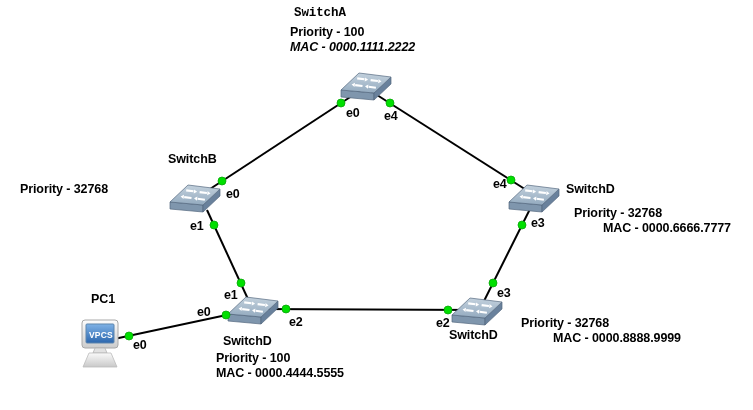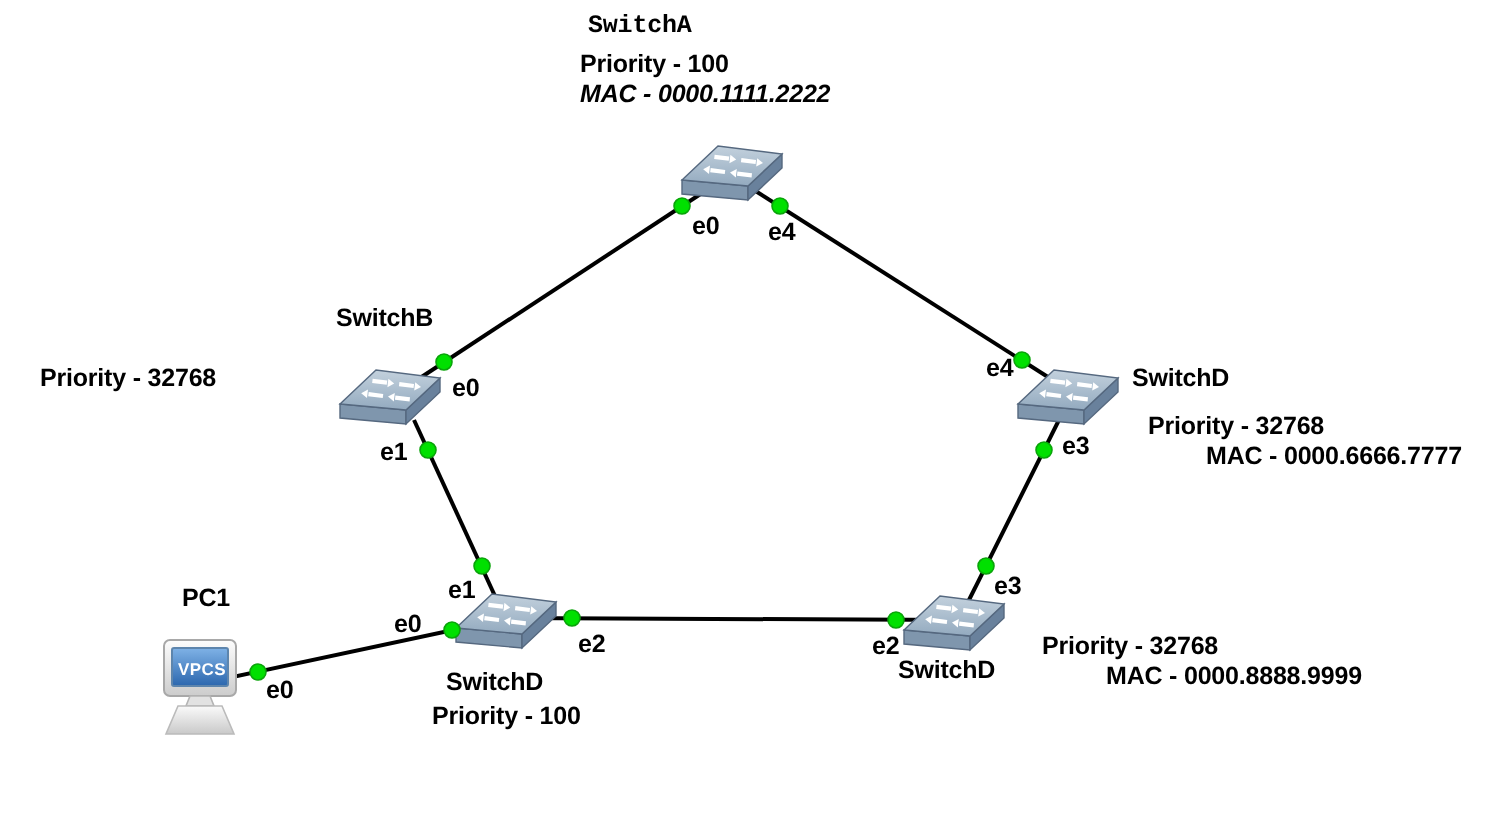--- a/index.html
+++ b/index.html
@@ -143,20 +143,21 @@
   <div class="lbl" style="left:190px; top:219px;">e1</div>
 
   <div class="lbl" style="left:566px; top:182px;">SwitchD</div>
   <div class="lbl" style="left:574px; top:206px;">Priority - 32768</div>
   <div class="lbl" style="left:574px; top:221px;margin-left:29px;">MAC - 0000.6666.7777</div>
   <div class="lbl" style="left:493px; top:177px;">e4</div>
   <div class="lbl" style="left:531px; top:216px;">e3</div>
 
   <div class="lbl" style="left:223px; top:334px;">SwitchD</div>
   <div class="lbl" style="left:216px; top:351px;">Priority - 100</div>
+  <div class="lbl" style="left:216px; top:366px;">MAC - 0000.4444.5555</div>
   <div class="lbl" style="left:224px; top:288px;">e1</div>
   <div class="lbl" style="left:197px; top:305px;">e0</div>
   <div class="lbl" style="left:289px; top:315px;">e2</div>
 
   <div class="lbl" style="left:449px; top:328px;">SwitchD</div>
   <div class="lbl" style="left:521px; top:316px;">Priority - 32768</div>
   <div class="lbl" style="left:521px; top:331px;margin-left:32px;">MAC - 0000.8888.9999</div>
   <div class="lbl" style="left:497px; top:286px;">e3</div>
   <div class="lbl" style="left:436px; top:316px;">e2</div>
 

